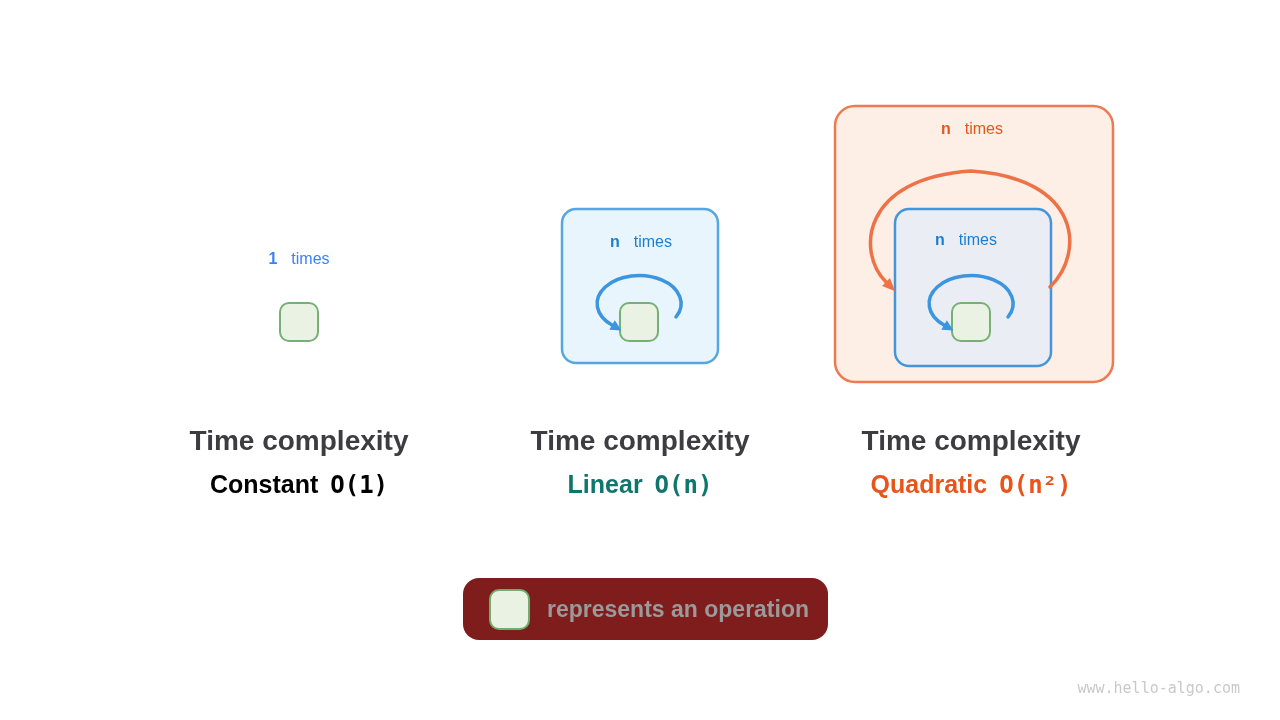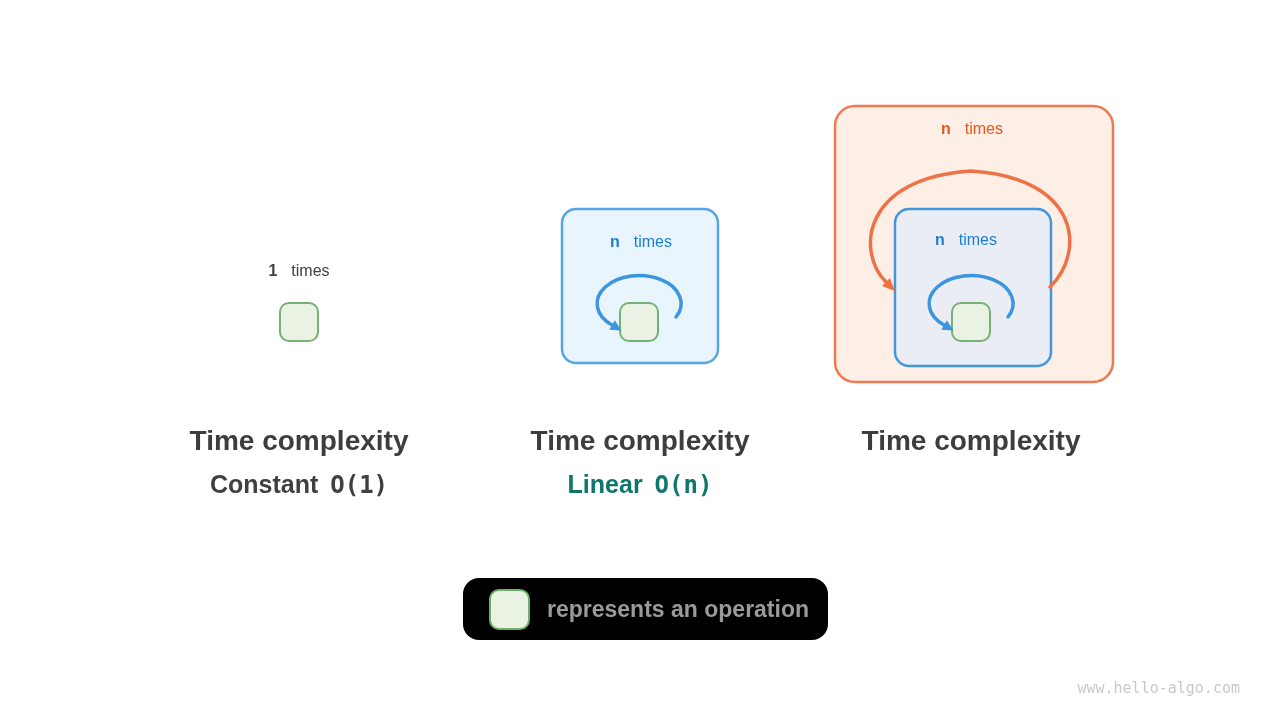--- a/index.html
+++ b/index.html
@@ -12,21 +12,21 @@
   }
   .shapes{position:absolute;left:0;top:0;}
   .loop-label{
     position:absolute;
     transform:translateX(-50%);
     font-size:16px;
     line-height:1.1;
     white-space:nowrap;
   }
   .loop-label .count{font-weight:700;margin-right:14px;}
-  .loop-label.green{color:#404040;margin-top:12px;}
+  .loop-label.green{color:#3b82f6;}
   .loop-label.blue{color:#1B7ED1;}
   .loop-label.orange{color:#E5571F;}
   .caption{
     position:absolute;
     transform:translateX(-50%);
     font-size:28px;
     font-weight:700;
     color:#3C3C41;
     line-height:1.1;
     white-space:nowrap;
@@ -38,28 +38,28 @@
     font-weight:700;
     line-height:1.1;
     white-space:nowrap;
   }
   .bigo .onot{
     font-family:"DejaVu Sans Mono", monospace;
     font-size:24px;
     font-weight:700;
     margin-left:12px;
   }
-  .bigo.green{color:#404040;text-align:center;}
+  .bigo.green{color:#000000;text-align:center;}
   .bigo.blue{color:#0f766e;}
   .bigo.orange{color:#E9541A;}
   .legend{
     position:absolute;
     left:463px;top:578px;
     width:365px;height:62px;
-    background:#000000;
+    background:#7f1d1d;
     border-radius:16px;
     display:flex;
     align-items:center;
     box-sizing:border-box;
     padding-left:26px;
   }
   .legend .op-box{
     width:37px;height:37px;
     background:#E9F2E3;
     border:2px solid #6FAE6F;
@@ -129,20 +129,23 @@
   <div class="caption" style="left:299px;top:426px">Time complexity</div>
   <div class="caption" style="left:640px;top:426px">Time complexity</div>
   <div class="caption" style="left:971px;top:426px">Time complexity</div>
 
   <div class="bigo green" style="left:299px;top:471px">
     <span class="cname">Constant</span><span class="onot">O(1)</span>
   </div>
   <div class="bigo blue" style="left:640px;top:471px">
     <span class="cname">Linear</span><span class="onot">O(n)</span>
   </div>
+  <div class="bigo orange" style="left:971px;top:471px">
+    <span class="cname">Quadratic</span><span class="onot">O(n²)</span>
+  </div>
 
   <div class="legend">
     <div class="op-box"></div>
     <span class="legend-text">represents an operation</span>
   </div>
 
   <div class="watermark">www.hello-algo.com</div>
 
 </div>
 

